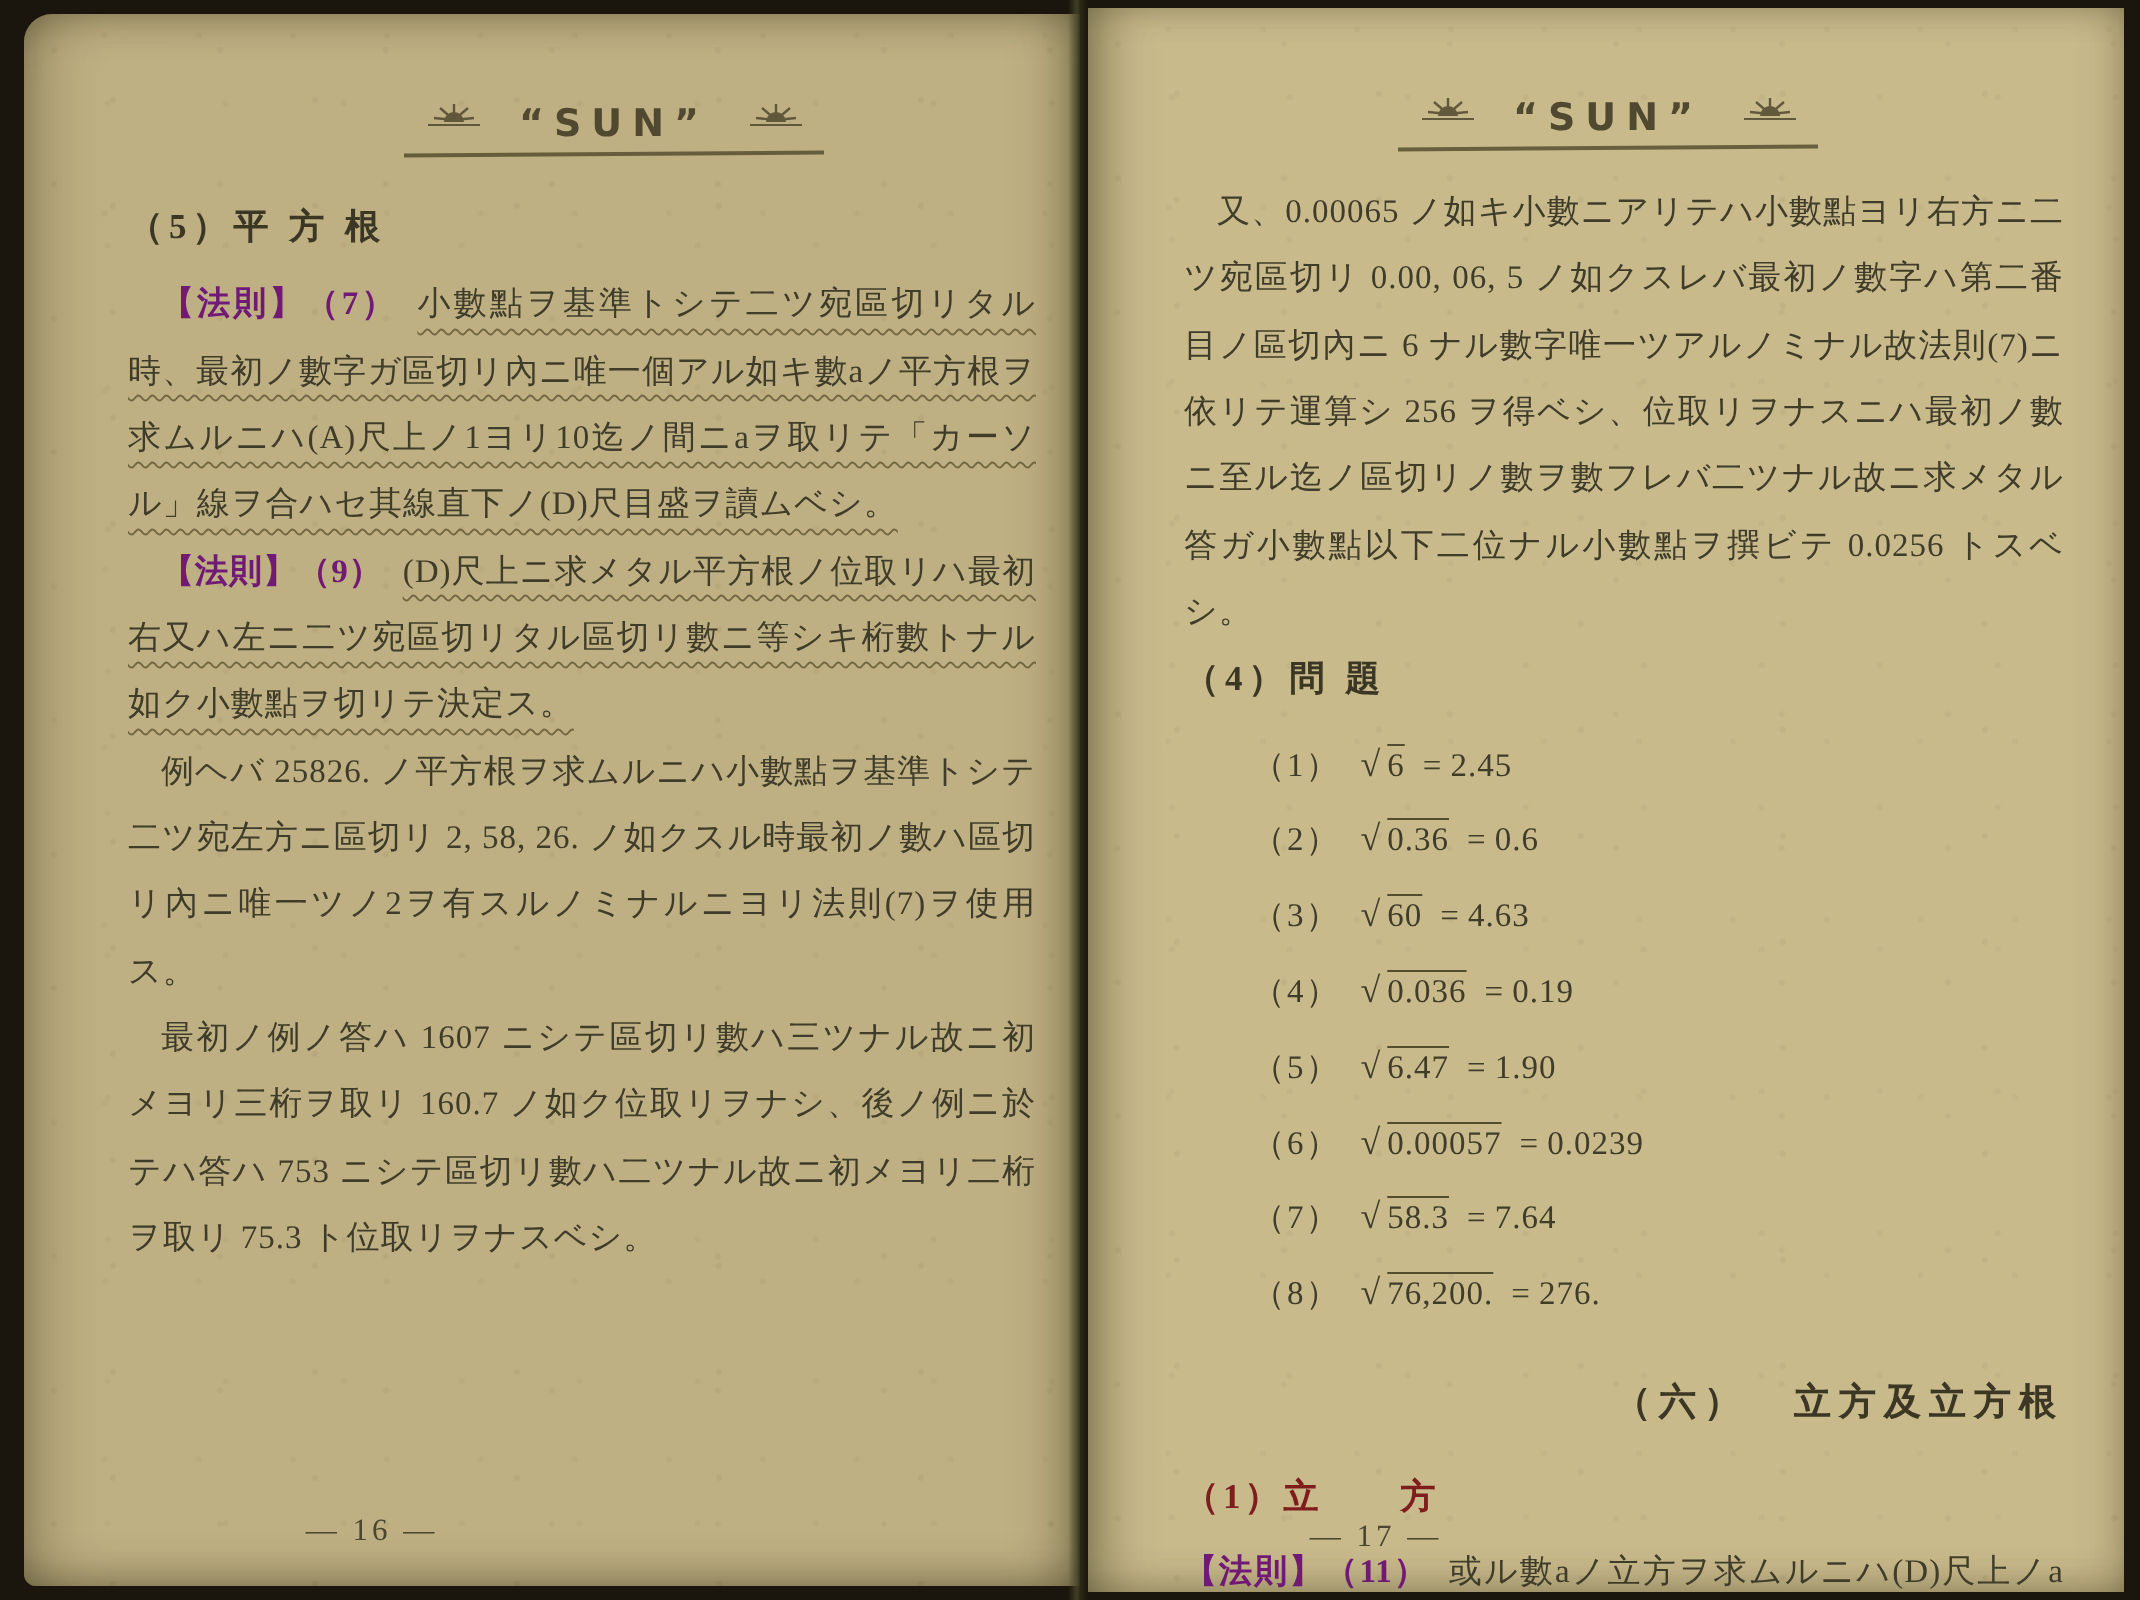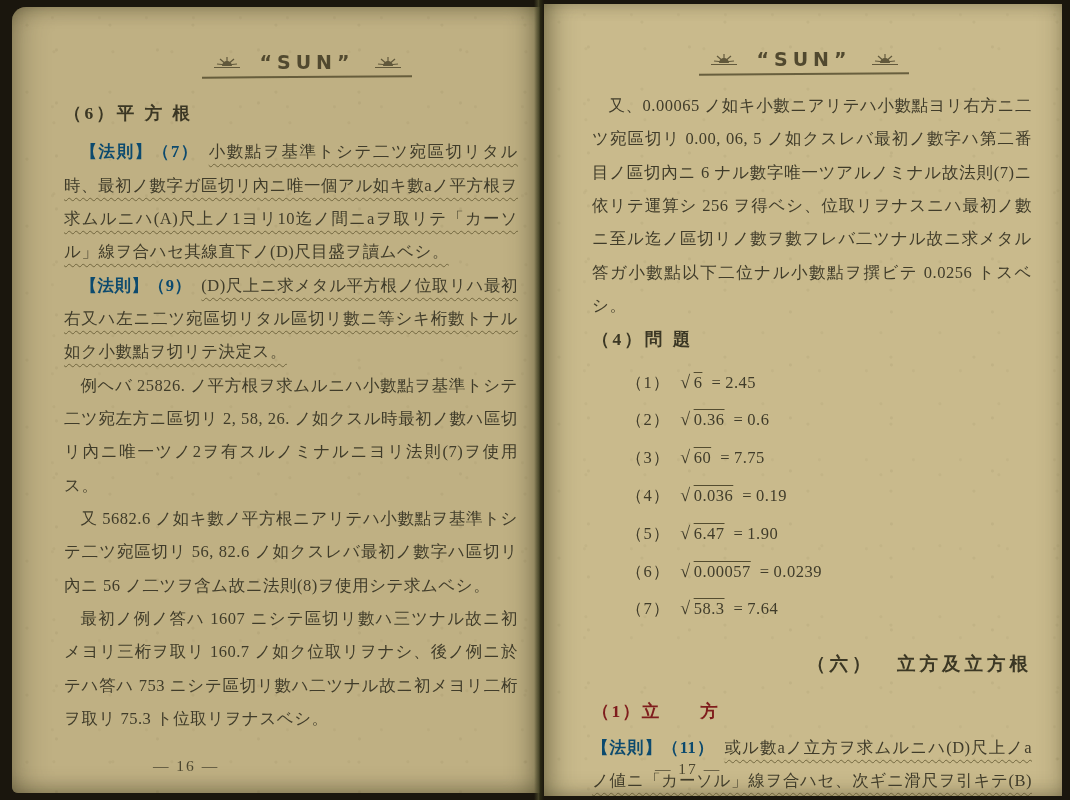--- a/index.html
+++ b/index.html
@@ -24,34 +24,34 @@
       radial-gradient(circle at 71% 63%, rgba(70,58,24,.09) 0 1px, transparent 2px),
       radial-gradient(circle at 44% 81%, rgba(50,40,15,.10) 0 1px, transparent 2px),
       radial-gradient(circle at 86% 12%, rgba(70,58,24,.08) 0 1px, transparent 2px);
     background-size:83px 67px,59px 71px,101px 53px,47px 89px;}
   .gutter{position:absolute;left:534px;top:0;width:10px;height:800px;
     background:linear-gradient(90deg, rgba(45,44,22,.0), rgba(72,70,42,.85) 45%, rgba(45,44,22,.9) 60%, rgba(45,44,22,.0));}
   
   .pg-header{position:relative;margin:44px auto 0;width:300px;text-align:center;}
   .page-left .pg-header{margin-left:185px;margin-right:auto;width:220px;}
   .page-right .pg-header{margin-left:150px;width:220px;}
-  .brand{display:inline-flex;align-items:center;gap:20px;}
+  .brand{display:inline-flex;gap:20px;}
   .brand-title{font-family:"DejaVu Sans","Liberation Sans",sans-serif;font-weight:bold;
     font-size:19px;letter-spacing:5px;color:#51492f;}
   .sun-orn{display:inline-block;vertical-align:-2px;opacity:.85;}
   .header-rule{margin:3px auto 0;width:210px;height:0;border-bottom:2px solid rgba(80,72,42,.8);
     transform:rotate(-.4deg);}
   
   .content{position:relative;padding:18px 22px 0 52px;font-size:16.5px;line-height:2.02;
     text-align:justify;letter-spacing:.5px;}
   .page-right .content{padding:14px 30px 0 48px;}
   .sec-h{font-weight:bold;color:#3b3724;font-size:17.5px;letter-spacing:3px;margin:0 0 4px 0;}
   .para{margin:0;text-indent:1em;}
   .para.noindent{text-indent:0;}
-  .rule-label{font-weight:bold;color:#0c4a6e;padding-right:.6em;}
+  .rule-label{font-weight:bold;color:#701a75;padding-right:.6em;}
   .wavy{text-decoration-line:underline;text-decoration-style:wavy;
         text-decoration-color:rgba(100,90,52,.85);text-decoration-thickness:1px;
         text-underline-offset:6px;}
   
   .problems{display:grid;grid-template-columns:1fr;column-gap:10px;
     padding:2px 0 2px 34px;font-size:16.5px;line-height:2.1;}
   .problem{white-space:nowrap;}
   .pno{letter-spacing:1px;padding-right:10px;}
   .sqrt{font-size:18px;}
   .radicand{text-decoration:overline;text-decoration-color:rgba(70,64,38,.9);
@@ -99,29 +99,28 @@
             <line x1="13" y1="9" x2="23" y2="8"></line>
           </g>
           <path d="M8,10 a5,5 0 0 1 10,0 Z" fill="#51492f"></path>
           <line x1="0" y1="11.5" x2="26" y2="11.5" stroke="#51492f" stroke-width="1"></line>
         </svg>
       </span>
       <div class="header-rule"></div>
     </div>
 
     <div class="content">
-      <h2 class="sec-h">（6）平 方 根</h2>
+      <h2 class="sec-h">（5）平 方 根</h2>
 
       <p class="para"><span class="rule-label">【法則】（7）</span><span class="wavy">小數點ヲ基準トシテ二ツ宛區切リタル時、最初ノ數字ガ區切リ內ニ唯一個アル如キ數aノ平方根ヲ求ムルニハ(A)尺上ノ1ヨリ10迄ノ間ニaヲ取リテ「カーソル」線ヲ合ハセ其線直下ノ(D)尺目盛ヲ讀ムベシ。</span></p>
 
 
       <p class="para"><span class="rule-label">【法則】（9）</span><span class="wavy">(D)尺上ニ求メタル平方根ノ位取リハ最初右又ハ左ニ二ツ宛區切リタル區切リ數ニ等シキ桁數トナル如ク小數點ヲ切リテ決定ス。</span></p>
 
       <p class="para">例ヘバ 25826. ノ平方根ヲ求ムルニハ小數點ヲ基準トシテ二ツ宛左方ニ區切リ 2, 58, 26. ノ如クスル時最初ノ數ハ區切リ內ニ唯一ツノ2ヲ有スルノミナルニヨリ法則(7)ヲ使用ス。</p>
-      <p class="para">又 5682.6 ノ如キ數ノ平方根ニアリテハ小數點ヲ基準トシテ二ツ宛區切リ 56, 82.6 ノ如クスレバ最初ノ數字ハ區切リ內ニ 56 ノ二ツヲ含ム故ニ法則(8)ヲ使用シテ求ムベシ。</p>
       <p class="para">最初ノ例ノ答ハ 1607 ニシテ區切リ數ハ三ツナル故ニ初メヨリ三桁ヲ取リ 160.7 ノ如ク位取リヲナシ、後ノ例ニ於テハ答ハ 753 ニシテ區切リ數ハ二ツナル故ニ初メヨリ二桁ヲ取リ 75.3 ト位取リヲナスベシ。</p>
     </div>
 
     <div class="pageno">— 16 —</div>
   </div>
 
   <div class="gutter"></div>
 
   <div class="page page-right">
     <div class="pg-header">
@@ -154,25 +153,26 @@
     </div>
 
     <div class="content">
       <p class="para">又、0.00065 ノ如キ小數ニアリテハ小數點ヨリ右方ニ二ツ宛區切リ 0.00, 06, 5 ノ如クスレバ最初ノ數字ハ第二番目ノ區切內ニ 6 ナル數字唯一ツアルノミナル故法則(7)ニ依リテ運算シ 256 ヲ得ベシ、位取リヲナスニハ最初ノ數ニ至ル迄ノ區切リノ數ヲ數フレバ二ツナル故ニ求メタル答ガ小數點以下二位ナル小數點ヲ撰ビテ 0.0256 トスベシ。</p>
 
       <h2 class="sec-h">（4）問 題</h2>
 
       <div class="problems">
         <div class="problem"><span class="pno">（1）</span><span class="sqrt">√</span><span class="radicand">6</span><span class="eqs">=</span><span class="result">2.45</span></div>
         <div class="problem"><span class="pno">（2）</span><span class="sqrt">√</span><span class="radicand">0.36</span><span class="eqs">=</span><span class="result">0.6</span></div>
-        <div class="problem"><span class="pno">（3）</span><span class="sqrt">√</span><span class="radicand">60</span><span class="eqs">=</span><span class="result">7.75</span></div>
+        <div class="problem"><span class="pno">（3）</span><span class="sqrt">√</span><span class="radicand">60</span><span class="eqs">=</span><span class="result">4.63</span></div>
         <div class="problem"><span class="pno">（4）</span><span class="sqrt">√</span><span class="radicand">0.036</span><span class="eqs">=</span><span class="result">0.19</span></div>
         <div class="problem"><span class="pno">（5）</span><span class="sqrt">√</span><span class="radicand">6.47</span><span class="eqs">=</span><span class="result">1.90</span></div>
         <div class="problem"><span class="pno">（6）</span><span class="sqrt">√</span><span class="radicand">0.00057</span><span class="eqs">=</span><span class="result">0.0239</span></div>
         <div class="problem"><span class="pno">（7）</span><span class="sqrt">√</span><span class="radicand">58.3</span><span class="eqs">=</span><span class="result">7.64</span></div>
+        <div class="problem"><span class="pno">（8）</span><span class="sqrt">√</span><span class="radicand">76,200.</span><span class="eqs">=</span><span class="result">276.</span></div>
       </div>
 
       <h2 class="center-h">（六）　立方及立方根</h2>
       <h3 class="sub-h">（1）立　　方</h3>
 
       <p class="para noindent"><span class="rule-label">【法則】（11）</span><span class="wavy">或ル數aノ立方ヲ求ムルニハ(D)尺上ノaノ値ニ「カーソル」線ヲ合ハセ、次ギニ滑尺ヲ引キテ(B)尺ノ左端又ハ右端ノ基線ヲ「カーソル」線ニ合ハス。次ニ再ビ「カーソル」線ヲ(B)尺ノaニ合ハセタル時其線直下ノ (A) 尺上ノ目盛ヲ讀メバ即 a³ ヲ得ベシ。</span></p>
 
       <p class="para noindent example-line"><span class="example-label">例一</span><span class="example-formula">1.4³ = 2.744</span><span class="example-note">（第十二圖）</span></p>
 
     </div>

